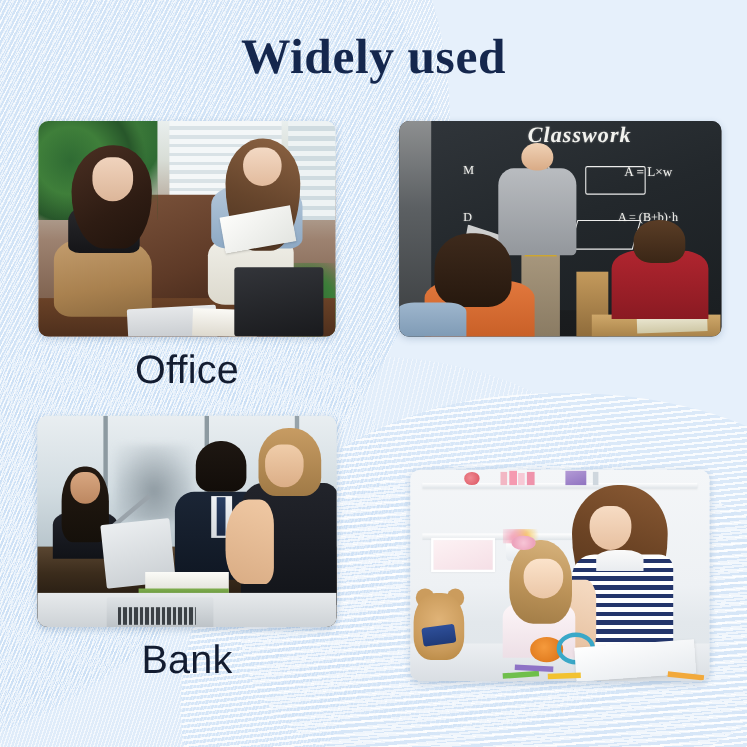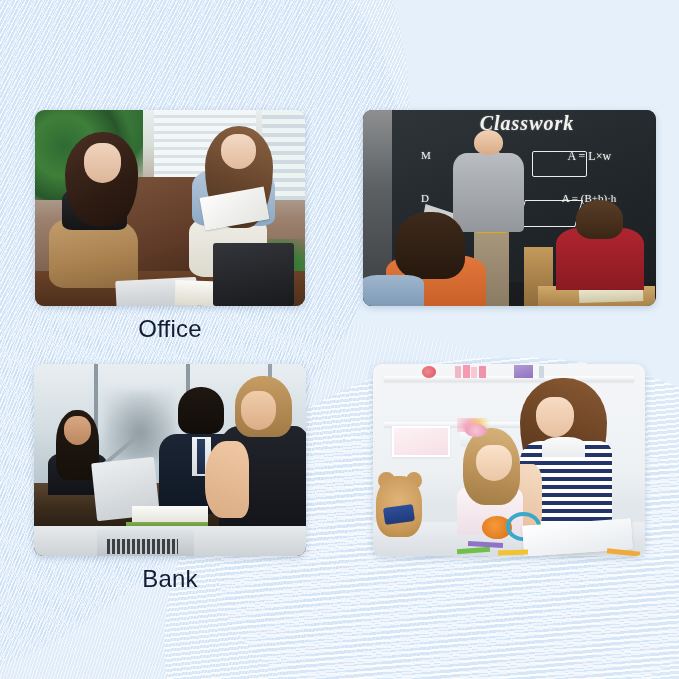--- a/index.html
+++ b/index.html
@@ -177,21 +177,21 @@
     box-shadow: 0 2px 7px rgba(45,80,125,0.22);
     background: #cfd9e4;
   }
   .row-2 .photo-card {
     width: 272px;
     height: 192px;
   }
   .caption {
     margin-top: 10px;
     font-family: "Liberation Sans", sans-serif;
-    font-size: 24px;
+    font-size: 36px;
     font-weight: 400;
     color: #131c30;
     letter-spacing: 0.2px;
     line-height: 1.1;
   }
 
   
   .ph-office { background: linear-gradient(180deg,#e9efee 0%,#d8ddd6 18%,#9d8270 55%,#6d4f3c 100%); }
   .of-window { position:absolute; left:44%; top:0; width:38%; height:48%;
     background: repeating-linear-gradient(to bottom,#f4f7f8 0px,#f4f7f8 5px,#d9e2e6 5px,#d9e2e6 8px); }
@@ -412,20 +412,21 @@
 
   <div class="bg-waves">
     <div class="wave-a"></div>
     <div class="wave-b"></div>
     <div class="wave-c"></div>
     <div class="wave-f"></div>
     <div class="wave-d"></div>
     <div class="wave-e"></div>
   </div>
 
+  <div class="headline">Widely used</div>
 
   <div class="grid">
 
     <div class="row row-1">
 
       <div class="cell">
         <div class="photo-card ph-office">
           <div class="of-window"></div>
           <div class="of-window2"></div>
           <div class="of-couch"></div>
@@ -472,21 +473,21 @@
           <div class="sc-stu2-body"></div>
           <div class="sc-stu2-hair"></div>
           <div class="sc-stu1-body"></div>
           <div class="sc-stu1-hair"></div>
           <div class="sc-stu1-blue"></div>
         </div>
       </div>
 
     </div>
 
-    <div class="row row-2" style="margin-top:22px;">
+    <div class="row row-2" style="margin-top:22px;align-items:flex-end;">
 
       <div class="cell">
         <div class="photo-card ph-bank">
           <div class="bk-glass"></div>
           <div class="bk-mull1"></div>
           <div class="bk-mull2"></div>
           <div class="bk-mull3"></div>
           <div class="bk-blur"></div>
           <div class="bk-table"></div>
           <div class="bk-p1-body"></div>

